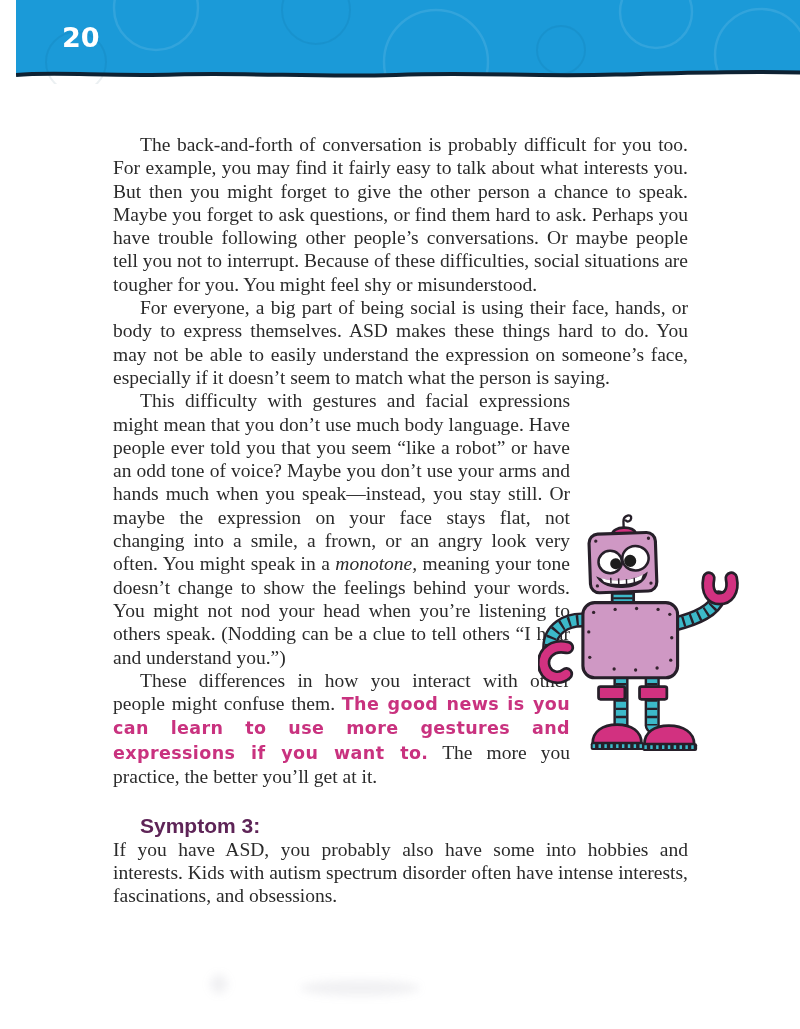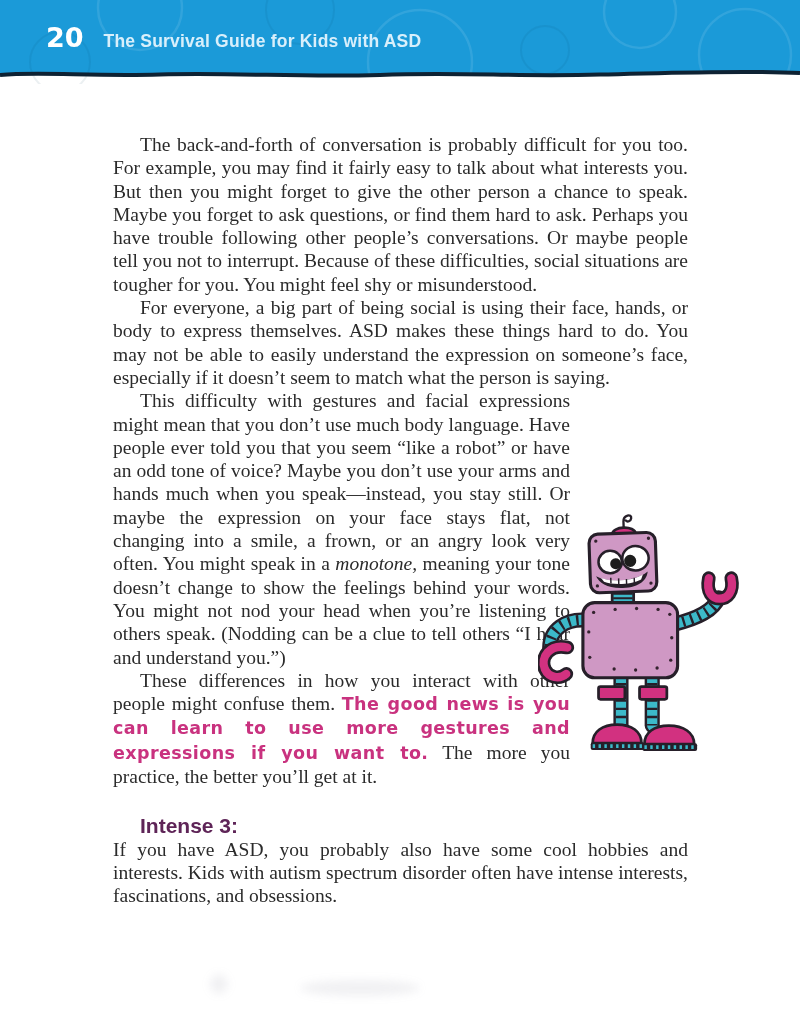--- a/index.html
+++ b/index.html
@@ -4,21 +4,21 @@
 <style>
   :root{
     --header-bg:#1b9ad8; --header-line:#0e2233; --text:#2b2b2b;
     --pink:#c9327f; --purple:#8e4a9c; --plum:#5e2457;
     --robot-body:#cf98c4; --robot-accent:#d23180; --robot-metal:#3cb9c9; --robot-outline:#261f29;
   }
   html,body{margin:0;padding:0;background:#ffffff;}
   .page{position:relative;width:800px;height:1029px;background:#fff;overflow:hidden;
         font-family:"Liberation Serif",serif;}
   
-  .header{position:absolute;left:0;top:0;width:712px;height:84px;}
+  .header{position:absolute;left:16px;top:0;width:712px;height:84px;}
   .header-svg{display:block;}
   .hdr-fill{fill:var(--header-bg);}
   .hdr-line{fill:none;stroke:var(--header-line);stroke-width:4;}
   .doodle{fill:none;stroke:rgba(255,255,255,.10);stroke-width:2.5;}
   .doodle2{fill:none;stroke:rgba(4,60,95,.08);stroke-width:2;}
   .header-row{position:absolute;left:46px;top:22px;display:flex;align-items:baseline;gap:20px;}
   .page-num{font-family:"DejaVu Sans",sans-serif;font-weight:bold;font-size:27px;color:#ffffff;}
   .book-title{font-family:"Liberation Sans",sans-serif;font-weight:bold;font-size:17.5px;
               color:#d8effb;letter-spacing:.2px;}
   
@@ -74,21 +74,20 @@
         <circle class="doodle" cx="640" cy="12" r="36"></circle>
         <circle class="doodle" cx="745" cy="55" r="46"></circle>
         <circle class="doodle2" cx="60" cy="62" r="30"></circle>
         <circle class="doodle2" cx="300" cy="10" r="34"></circle>
         <circle class="doodle2" cx="545" cy="50" r="24"></circle>
       </g>
       <path class="hdr-line" d="M0,75 C40,71.5 90,76.5 160,74.5 C240,72.5 300,77.5 380,75 C460,72 520,77 600,74.5 C670,73 740,70 800,73"></path>
     </svg>
     <div class="header-row">
       <span class="page-num">20</span>
-      <span class="book-title">The Survival Guide for Kids with ASD</span>
     </div>
   </div>
 
   <div class="content">
 
     <p><span>The back-and-forth of conversation is probably difficult for you too. For example, you may find it fairly easy to talk about what interests you. But then you might forget to give the other person a chance to speak. Maybe you forget to ask questions, or find them hard to ask. Perhaps you have trouble following other people’s conversations. Or maybe people tell you not to interrupt. Because of these difficulties, social situations are tougher for you. You might feel shy or misunderstood.</span></p>
 
     <p><span>For everyone, a big part of being social is using their face, hands, or body to express themselves. ASD makes these things hard to do. You may not be able to easily understand the expression on someone’s face, especially if it doesn’t seem to match what the person is saying.</span></p>
 
     <p><span class="robot-float">
@@ -175,23 +174,23 @@
             <path class="teeth" d="M64,78 C76,83 97,82 107,76 L105,81 C95,86 76,86 67,82 Z"></path>
             <path class="tooth-sep" d="M74,78 V84 M82,79 V85 M90,80 V85.5 M98,79 V85" fill="none"></path>
           </g>
         </g>
       </svg>
         </span><span>This difficulty with gestures and facial expressions might mean that you don’t use much body language. Have people ever told you that you seem “like a robot” or have an odd tone of voice? Maybe you don’t use your arms and hands much when you speak—instead, you stay still. Or maybe the expression on your face stays flat, not changing into a smile, a frown, or an angry look very often. You might speak in a </span><em>monotone,</em><span> meaning your tone doesn’t change to show the feelings behind your words. You might not nod your head when you’re listening to others speak. (Nodding can be a clue to tell others “I hear and understand you.”)</span></p>
 
     <p><span>These differences in how you interact with other people might confuse them. </span><span class="pink">The good news is you can learn to use more gestures and expressions if you want to.</span><span> The more you practice, the better you’ll get at it.</span></p>
 
     <div class="section">
-      <p class="kicker">Intense 3:</p>
+      <p class="kicker">Symptom 3:</p>
     </div>
 
-    <p class="no-indent"><span>If you have ASD, you probably also have some cool hobbies and interests. Kids with autism spectrum disorder often have intense interests, fascinations, and obsessions.</span></p>
+    <p class="no-indent"><span>If you have ASD, you probably also have some into hobbies and interests. Kids with autism spectrum disorder often have intense interests, fascinations, and obsessions.</span></p>
 
   </div>
 
   <div class="smudge a"></div>
   <div class="smudge b"></div>
 
 </div>
 
 </body></html>

